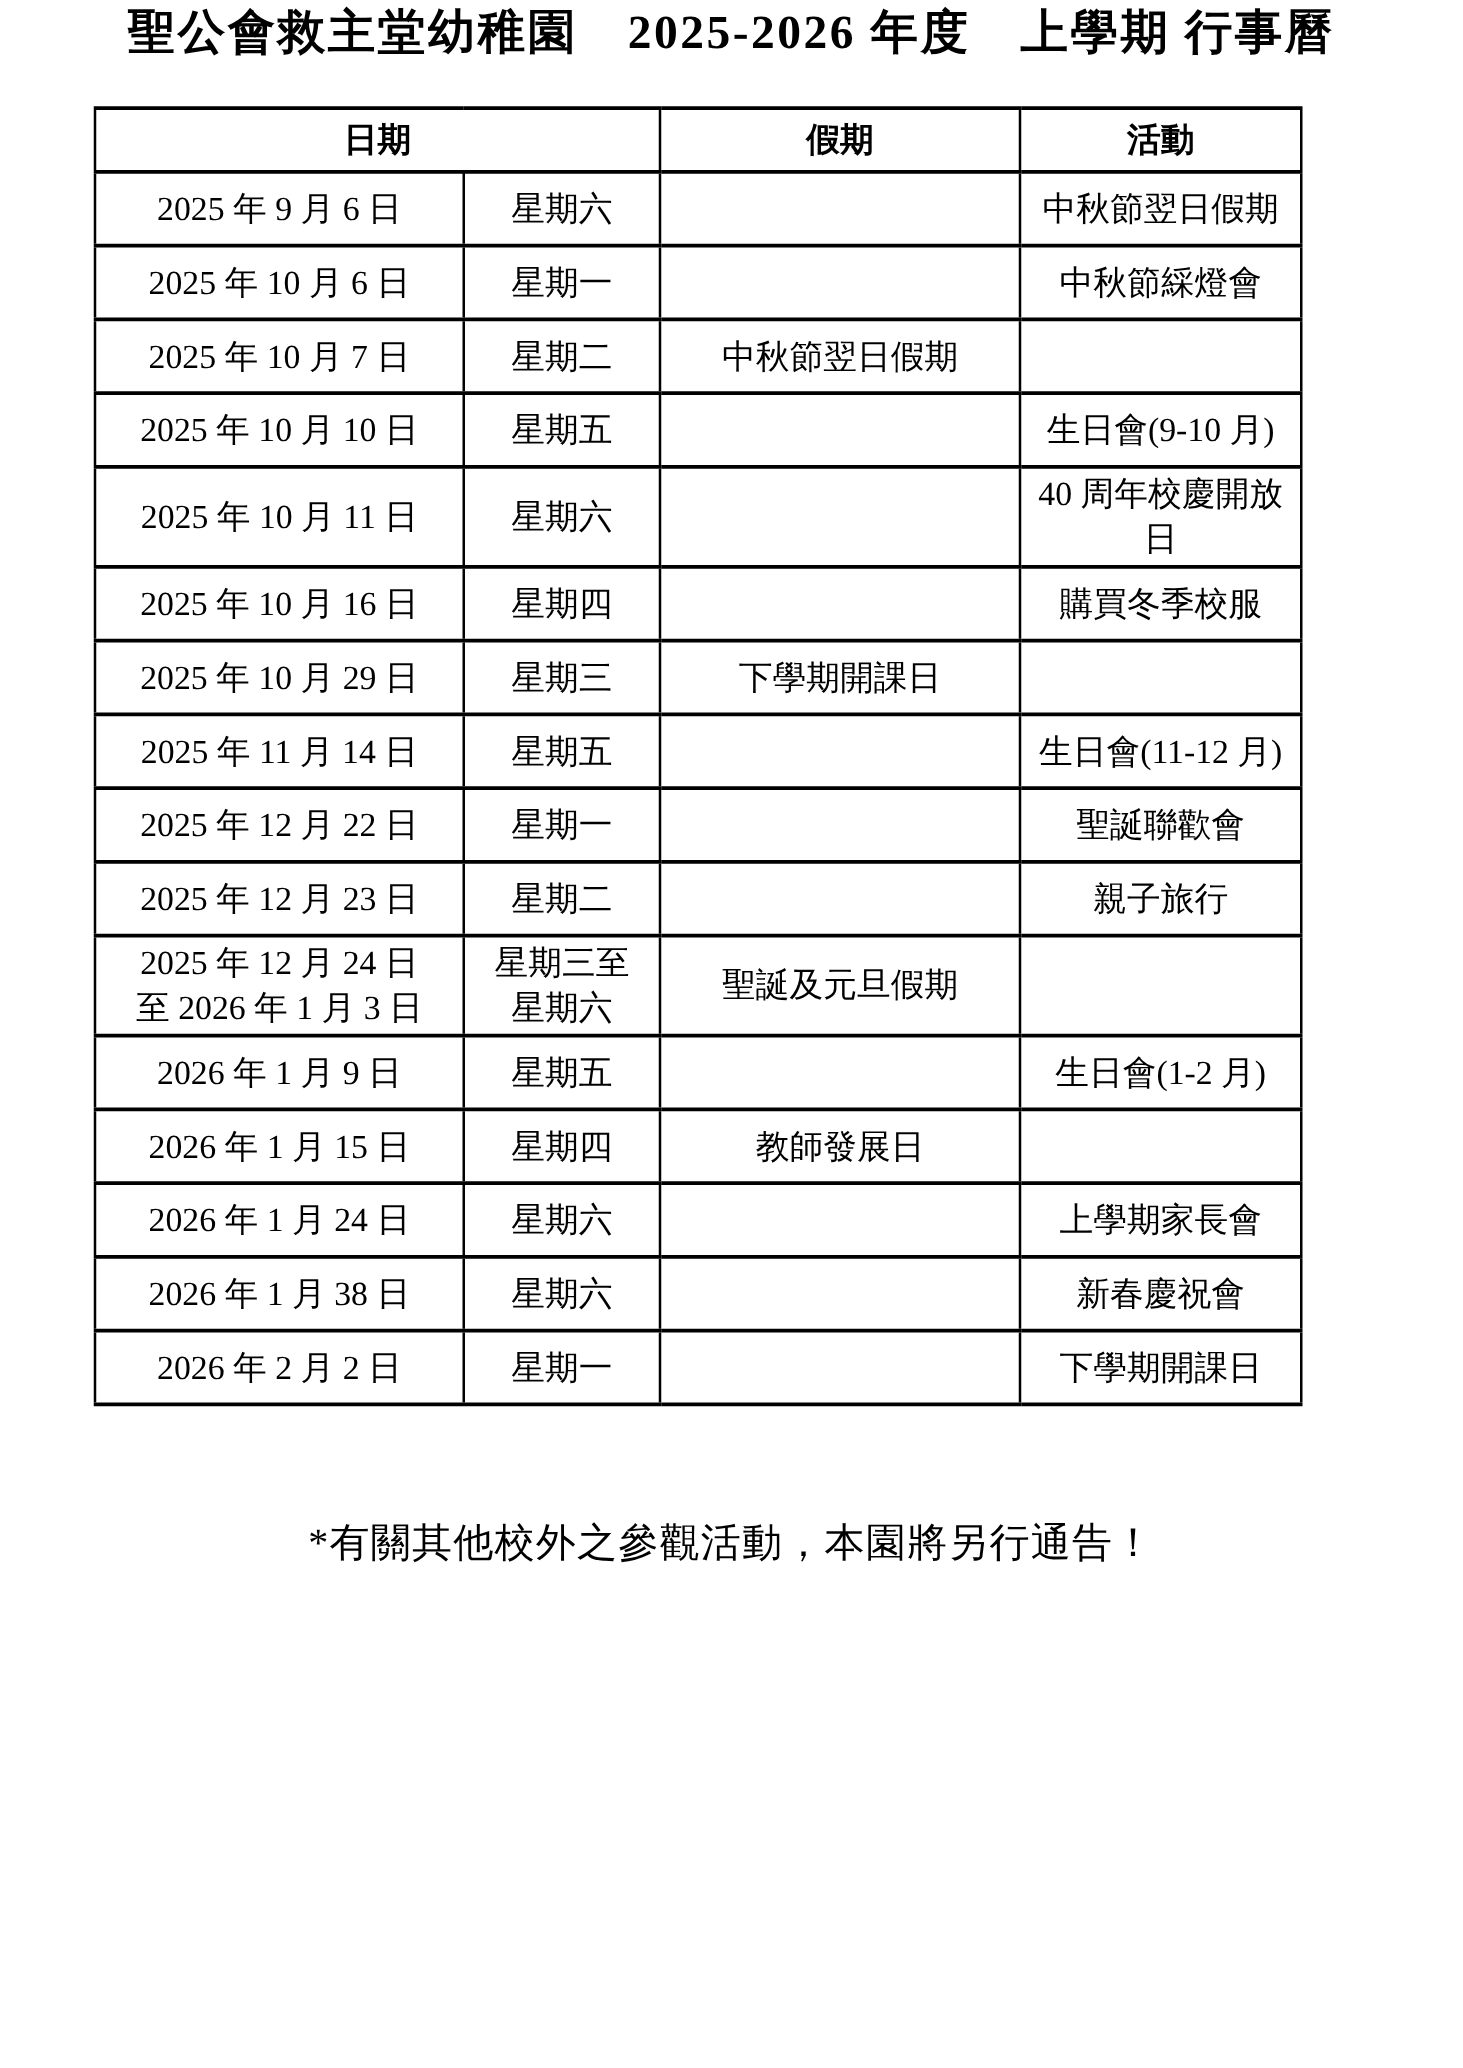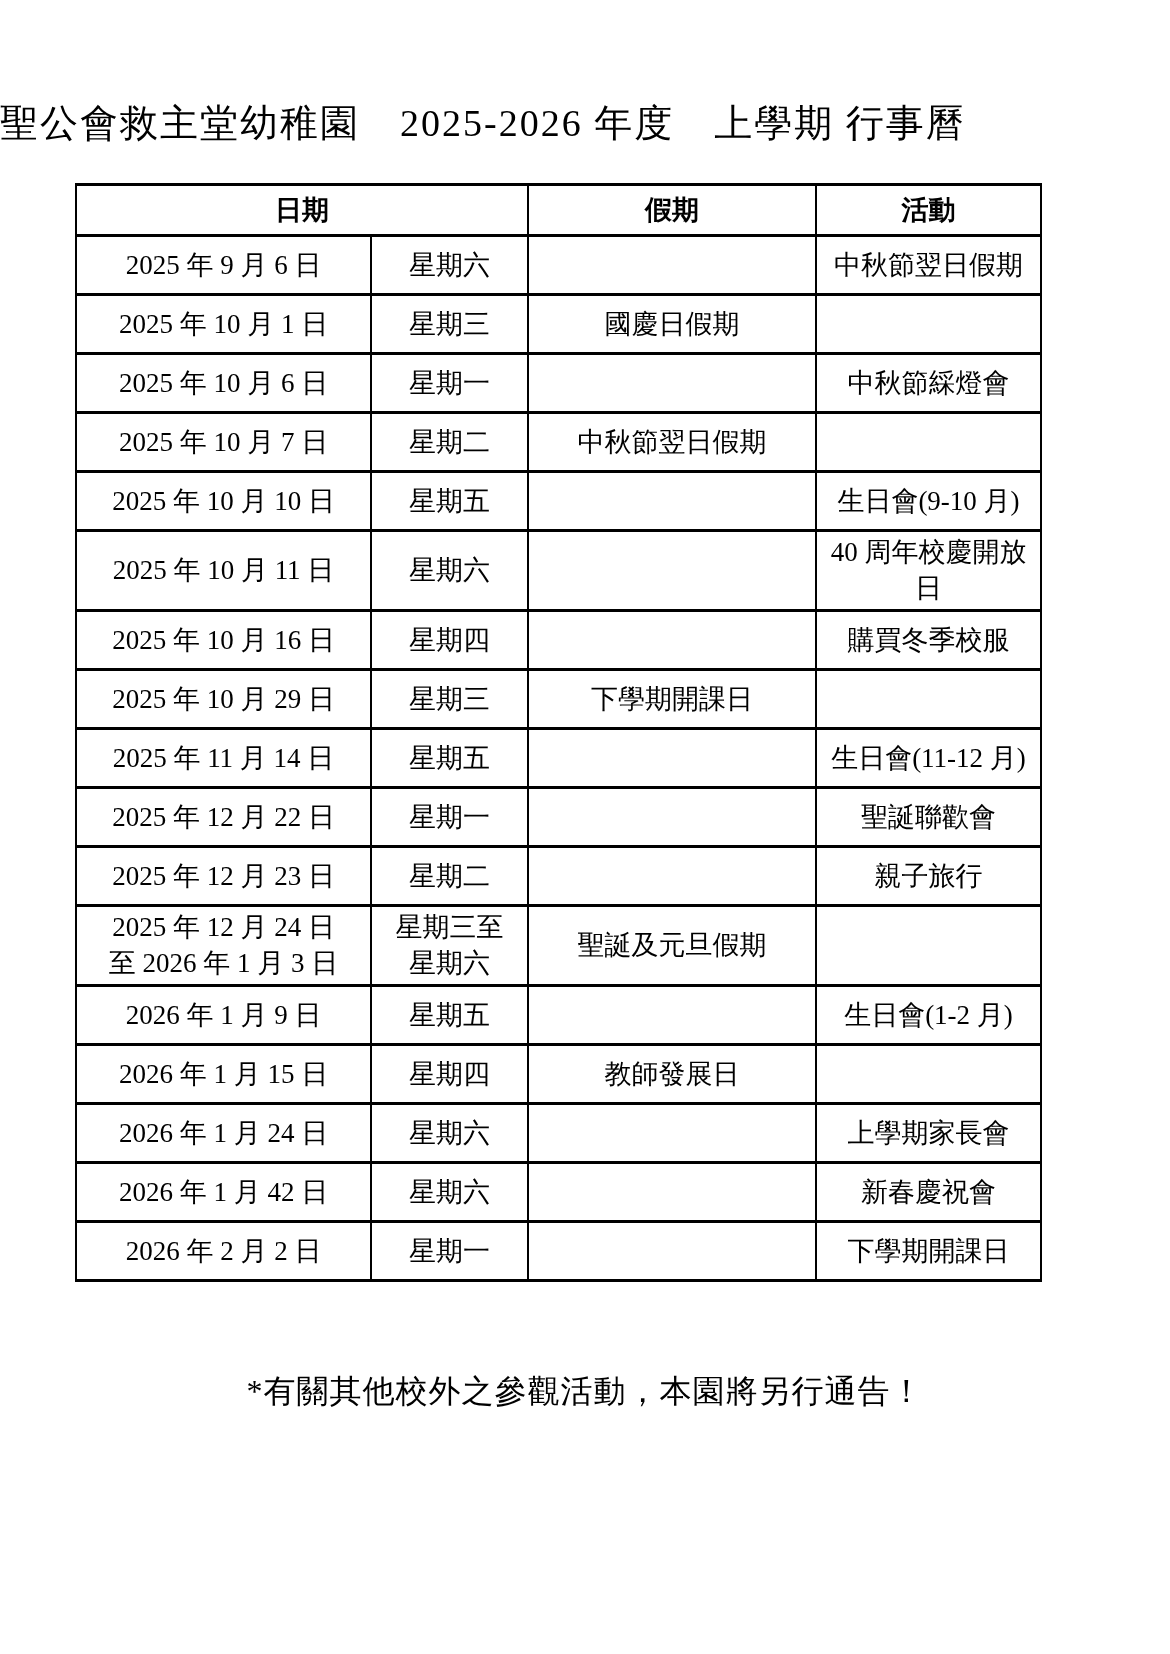--- a/index.html
+++ b/index.html
@@ -11,24 +11,23 @@
     position: relative;
     width: 1170px;
     height: 1654px;
     background: #ffffff;
     color: #000000;
     font-family: "Liberation Serif", "DejaVu Serif", serif;
     overflow: hidden;
   }
   .title {
     margin: 0;
-    padding-top: 98px;
-    text-align: left;
+    text-align: center;
     font-size: 38px;
-    font-weight: 400;
+    font-weight: 700;
     letter-spacing: 2px;
     white-space: pre;
   }
   table.calendar {
     margin: 34px 0 0 75px;
     width: 965px;
     border-collapse: collapse;
     table-layout: fixed;
   }
   table.calendar th,
@@ -79,26 +78,20 @@
         <th>假期</th>
         <th>活動</th>
       </tr>
     </thead>
     <tbody id="rows">
         <tr>
           <td>2025 年 9 月 6 日</td>
           <td>星期六</td>
           <td></td>
           <td>中秋節翌日假期</td>
-        </tr>
-        <tr>
-          <td>2025 年 10 月 1 日</td>
-          <td>星期三</td>
-          <td>國慶日假期</td>
-          <td></td>
         </tr>
         <tr>
           <td>2025 年 10 月 6 日</td>
           <td>星期一</td>
           <td></td>
           <td>中秋節綵燈會</td>
         </tr>
         <tr>
           <td>2025 年 10 月 7 日</td>
           <td>星期二</td>
@@ -167,21 +160,21 @@
           <td>教師發展日</td>
           <td></td>
         </tr>
         <tr>
           <td>2026 年 1 月 24 日</td>
           <td>星期六</td>
           <td></td>
           <td>上學期家長會</td>
         </tr>
         <tr>
-          <td>2026 年 1 月 42 日</td>
+          <td>2026 年 1 月 38 日</td>
           <td>星期六</td>
           <td></td>
           <td>新春慶祝會</td>
         </tr>
         <tr>
           <td>2026 年 2 月 2 日</td>
           <td>星期一</td>
           <td></td>
           <td>下學期開課日</td>
         </tr>

